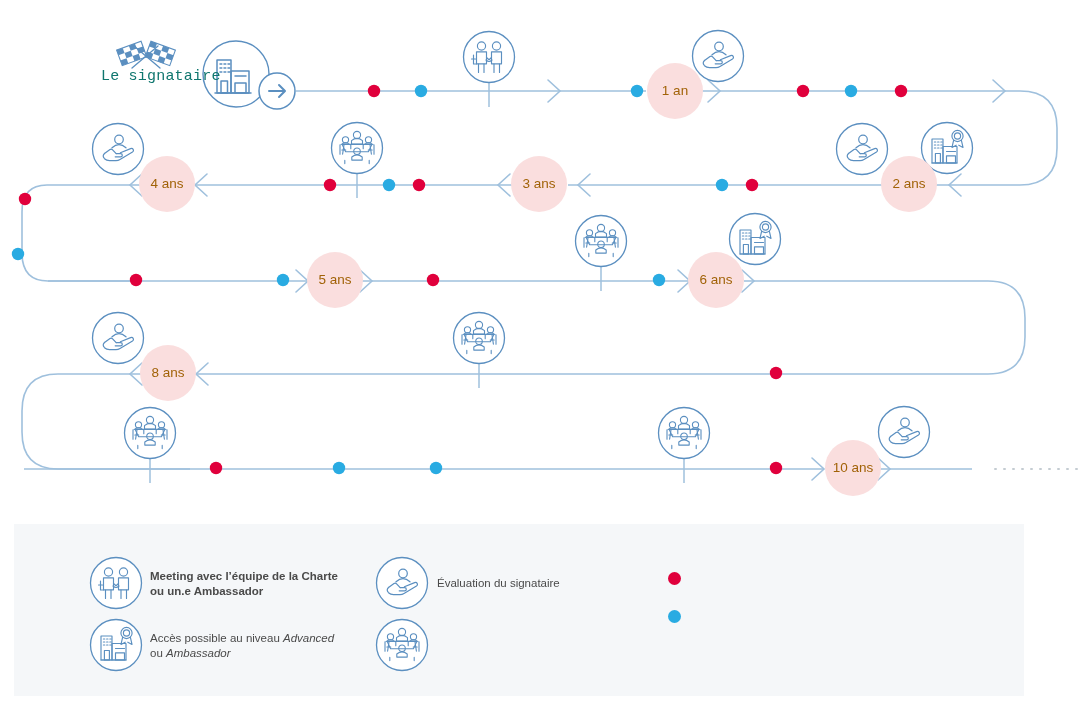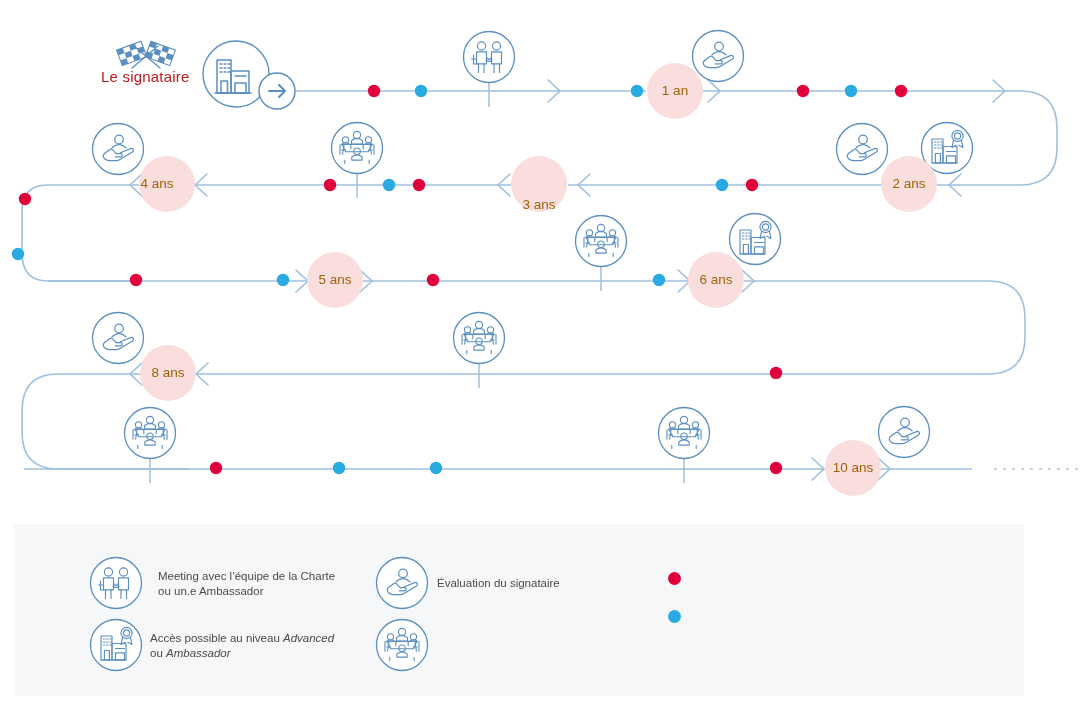--- a/index.html
+++ b/index.html
@@ -8,23 +8,23 @@
     background:#ffffff;
     font-family:"Liberation Sans", sans-serif;
     overflow:hidden;
     position:relative;
   }
   #stage{position:absolute;left:0;top:0;width:1080px;height:720px;}
   svg.layer{position:absolute;left:0;top:0;width:1080px;height:720px;}
 
   .title-text{
     position:absolute;
-    font-family:Liberation Sans, sans-serif;
+    font-family:Liberation Mono, monospace;
     font-size:15px;
-    color:#b91c1c;
+    color:#0f766e;
     letter-spacing:.2px;
     white-space:nowrap;
   }
   .year-label{
     position:absolute;
     font-family:"Liberation Sans", sans-serif;
     font-size:13.5px;
     color:#a16207;
     white-space:nowrap;
     text-align:center;
@@ -290,22 +290,22 @@
       <circle cx="539" cy="184" r="28" fill="#fadede"></circle>
       <circle cx="167" cy="184" r="28" fill="#fadede"></circle>
       <circle cx="335" cy="280" r="28" fill="#fadede"></circle>
       <circle cx="716" cy="280" r="28" fill="#fadede"></circle>
       <circle cx="168" cy="373" r="28" fill="#fadede"></circle>
       <circle cx="853" cy="468" r="28" fill="#fadede"></circle>
     </svg>
   <div id="milestone-labels">
       <div class="year-label" style="left: 635px; top: 83px; width: 80px;">1 an</div>
       <div class="year-label" style="left: 869px; top: 176px; width: 80px;">2 ans</div>
-      <div class="year-label" style="left: 499px; top: 176px; width: 80px; margin-top: 21px;">3 ans</div>
-      <div class="year-label" style="left: 117px; top: 176px; width: 80px;">4 ans</div>
+      <div class="year-label" style="left: 499px; top: 176px; width: 80px;">3 ans</div>
+      <div class="year-label" style="left: 127px; top: 176px; width: 80px;">4 ans</div>
       <div class="year-label" style="left: 295px; top: 272px; width: 80px;">5 ans</div>
       <div class="year-label" style="left: 676px; top: 272px; width: 80px;">6 ans</div>
       <div class="year-label" style="left: 128px; top: 365px; width: 80px;">8 ans</div>
       <div class="year-label" style="left: 813px; top: 460px; width: 80px;">10 ans</div>
     </div>
 
   <svg class="layer" viewBox="0 0 1080 720">
     <g transform="translate(146,49)">
       <g fill="#5b8fc0">
         <g transform="rotate(-20 0 0) translate(-28,-9)">
@@ -353,21 +353,21 @@
       <use href="#ic-advanced"></use>
     </g>
     <g transform="translate(402,583)">
       <use href="#ic-evaluation"></use>
     </g>
     <g transform="translate(402,645)">
       <use href="#ic-workgroup"></use>
     </g>
   </svg>
 
-  <div class="legend-text" style="left:158px;top:569px;width:220px;"><span>Meeting avec l’équipe de la Charte</span><br><span>ou un.e Ambassador</span></div>
+  <div class="legend-text" style="left:150px;top:569px;width:220px;font-weight:bold;"><span>Meeting avec l’équipe de la Charte</span><br><span>ou un.e Ambassador</span></div>
 
   <div class="legend-text" style="left:437px;top:576px;width:230px;"><span>Évaluation du signataire</span></div>
 
   <div class="legend-text" style="left:150px;top:631px;width:230px;"><span>Accès possible au niveau </span><i>Advanced</i><br><span>ou </span><i>Ambassador</i></div>
 
 
   <div class="dot-legend" style="left:668px;top:572px;width:13px;height:13px;background:#e0003c;"></div>
 
   <div class="dot-legend" style="left:668px;top:610px;width:13px;height:13px;background:#29abe2;"></div>
 

